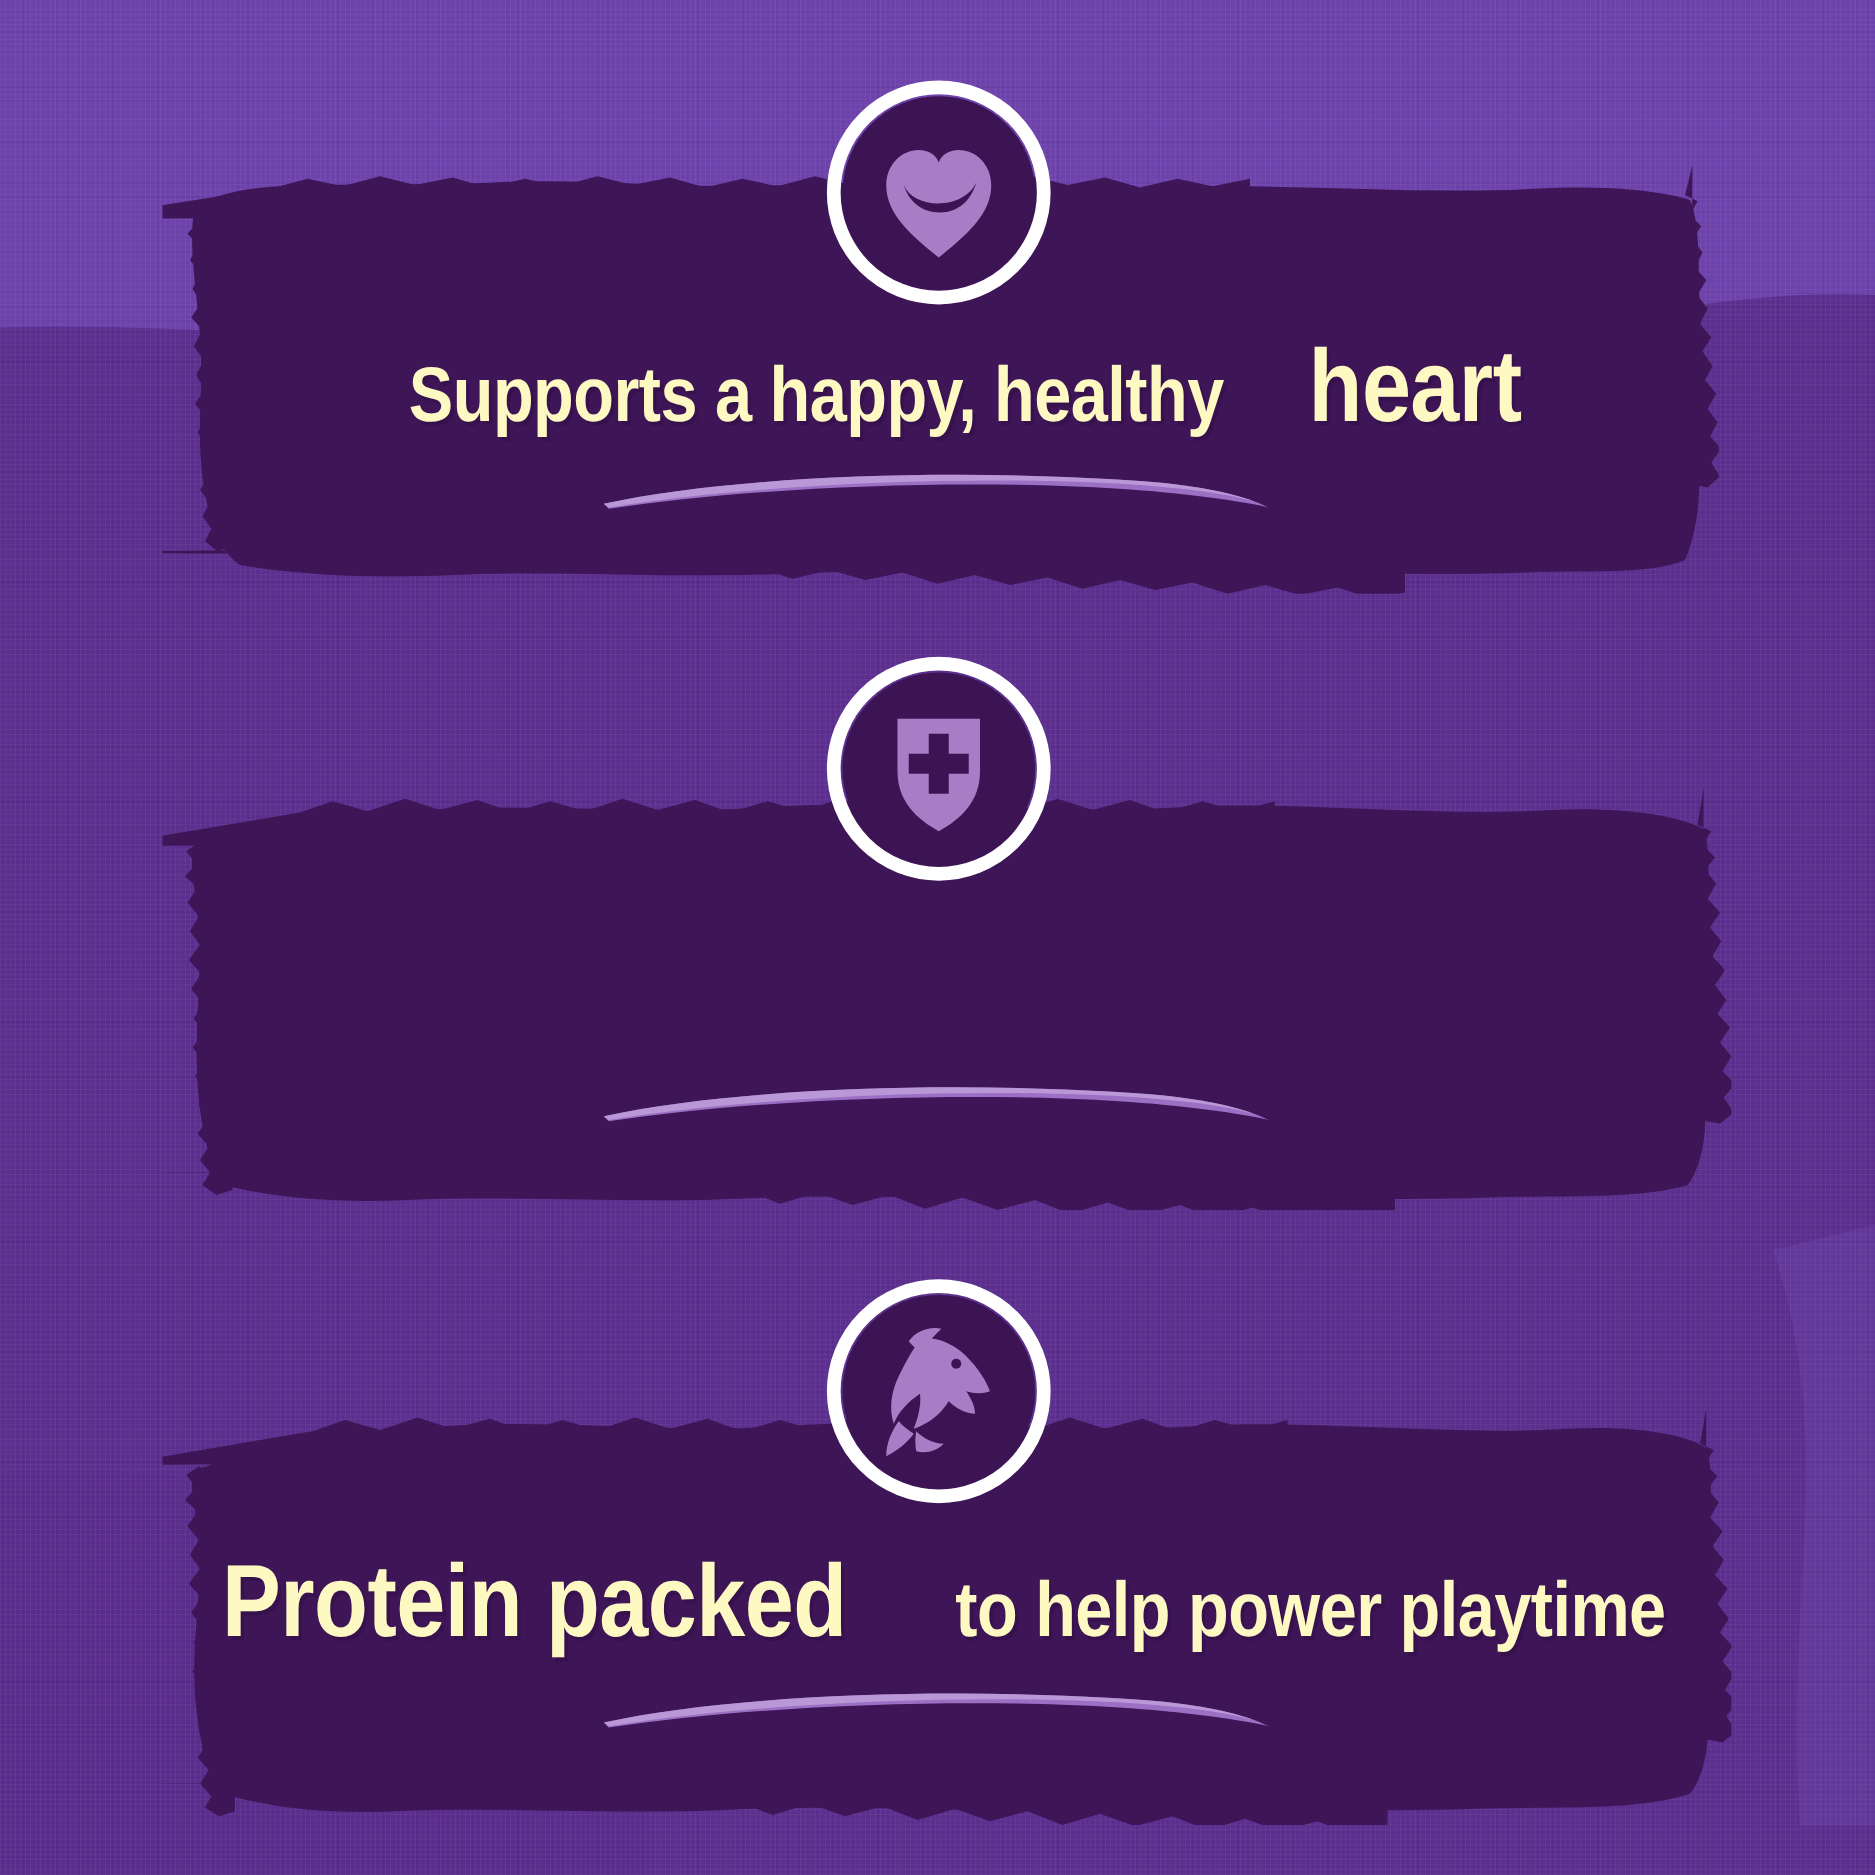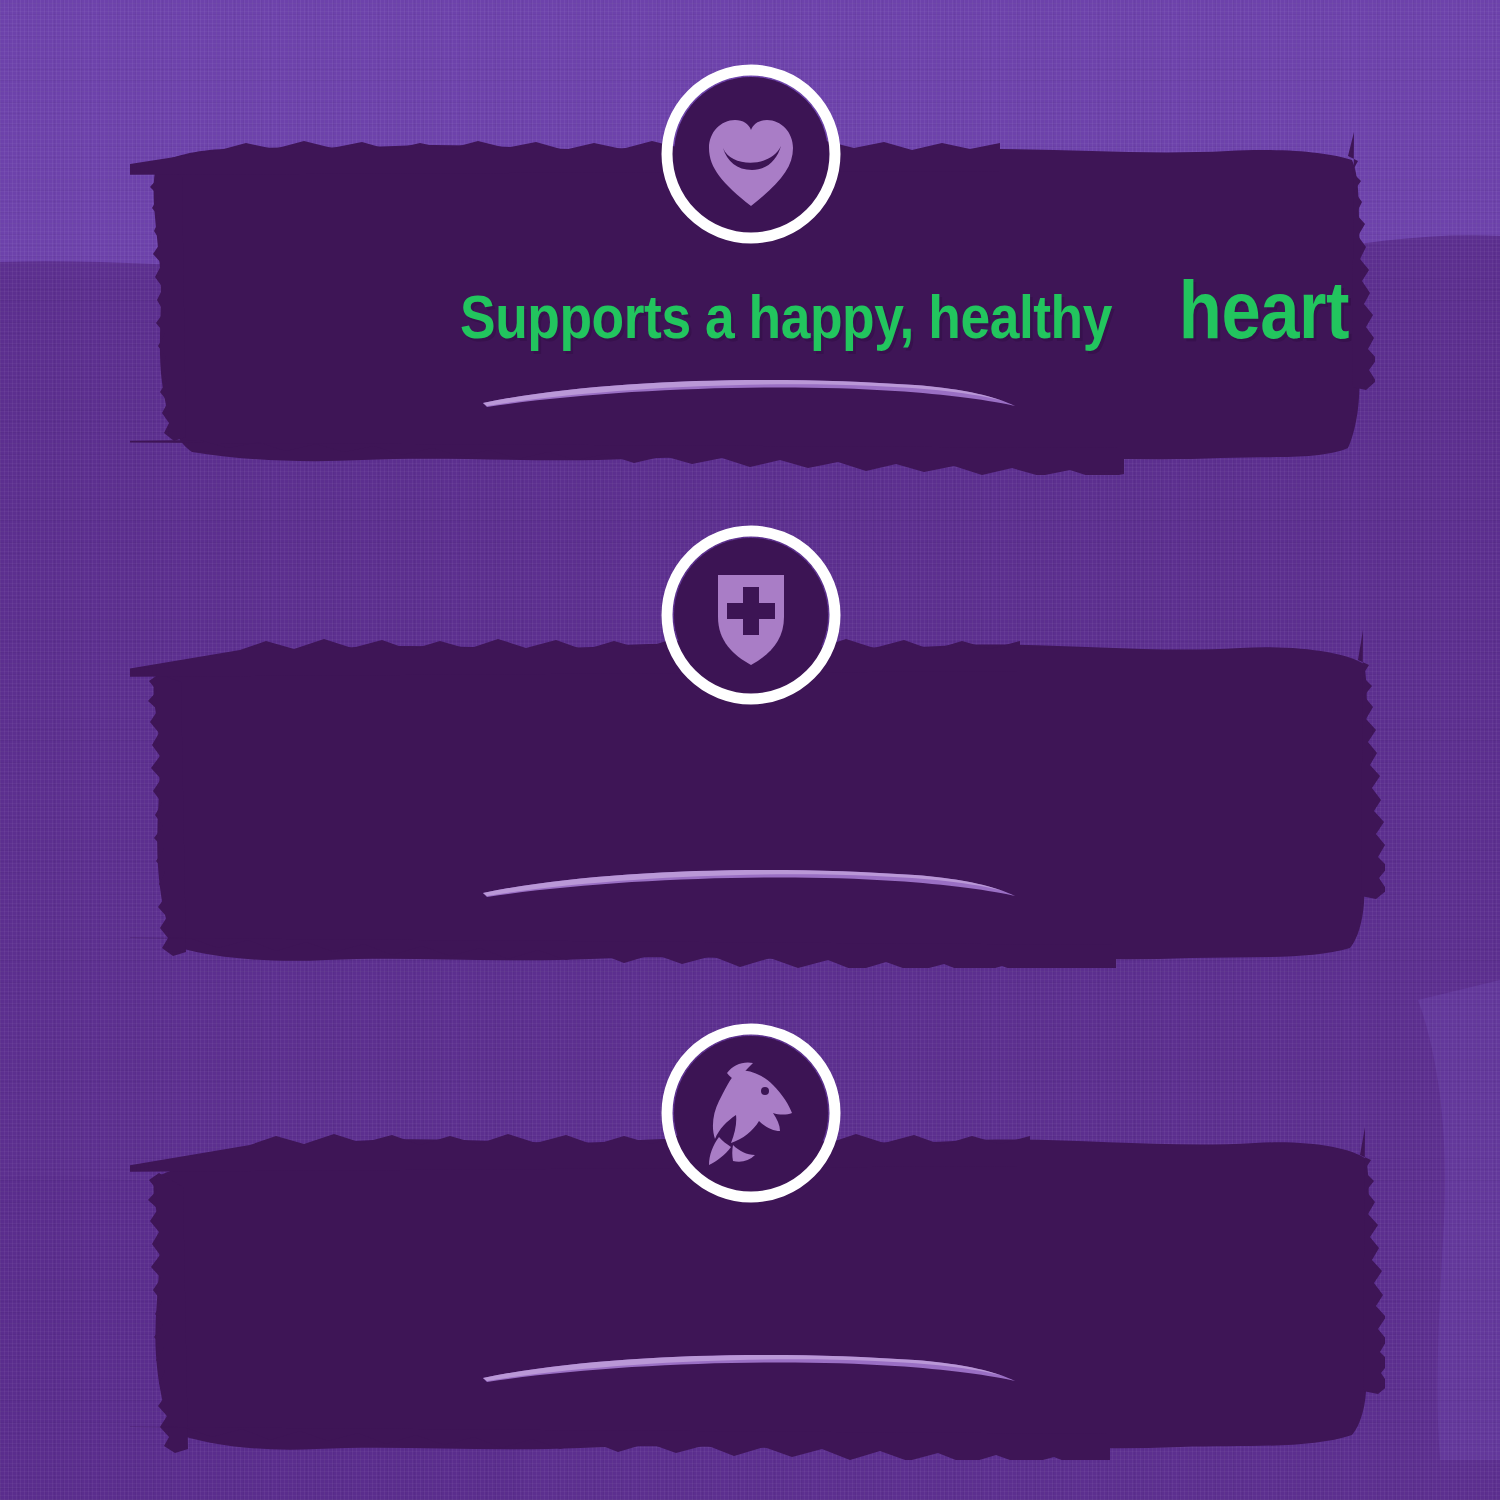--- a/index.html
+++ b/index.html
@@ -22,23 +22,23 @@
     mix-blend-mode:normal;
     opacity:.85;
     pointer-events:none;
   }
   .bg-wash{position:absolute;left:0;top:0;width:1500px;height:1500px;}
 
   
   .card{position:absolute;}
   .card svg{position:absolute;left:0;top:0;}
   .card-text{
-    position:absolute;left:0;right:12px;
-    text-align:right;
-    color:#22c55e;
+    position:absolute;left:0;right:0;
+    text-align:center;
+    color:#fef9c3;
     white-space:nowrap;
     text-shadow:3px 3px 0 rgba(30,6,46,.22);
     font-weight:700;
     letter-spacing:-0.5px;
   }
   .t-small{
     font-size:62px;
     font-stretch:condensed;
     transform:scaleX(.86);
     display:inline-block;
@@ -210,20 +210,23 @@
                               l-9,11 l8,12 l-11,9 l-15,-3 l2,-264 Z"></path>
       <path fill="#3e1556" d="M120,30 l26,-9 l28,8 l30,-10 l28,9 l30,-8 l28,10 l30,-9 l28,8 l30,-10
                               l28,9 l30,-8 l28,10 l30,-9 l28,8 l30,-10 l28,9 l30,-8 l28,10 l30,-9
                               l28,8 l30,-10 l28,9 l30,-8 l28,10 l30,-9 l28,8 l30,-8 l0,30 l-940,6 Z"></path>
       <path fill="#3e1556" d="M54,312 l28,10 l30,-8 l28,11 l30,-9 l28,10 l30,-8 l28,11 l30,-9 l28,10
                               l30,-8 l28,11 l30,-9 l28,10 l30,-8 l28,11 l30,-9 l28,10 l30,-8 l28,11
                               l30,-9 l28,10 l30,-8 l28,11 l30,-9 l28,10 l30,-8 l28,11 l30,-9 l28,10
                               l30,-8 l28,11 l28,-6 l0,-28 l-1110,-8 Z"></path>
     </svg>
 
+    <div class="card-text" style="top:120px;">
+      <span class="t-big">Protein packed</span><span class="t-small"> to help power playtime</span>
+    </div>
 
     <div class="swoosh" style="left:345px; top:233px;">
       <svg width="545" height="40" viewBox="0 0 545 40" xmlns="http://www.w3.org/2000/svg">
         <path fill="#9a6fc4" d="M8,30 C120,6 300,2 440,12 C490,16 522,24 540,33
                                  C520,28 470,21 420,18 C300,10 130,16 12,34 Z"></path>
         <path fill="#c4a6de" d="M8,30 C120,6 300,2 440,12 C480,15 510,21 528,28
                                  C500,20 450,15 400,13 C290,8 130,14 12,33 Z" opacity=".75"></path>
       </svg>
     </div>
   </div>

